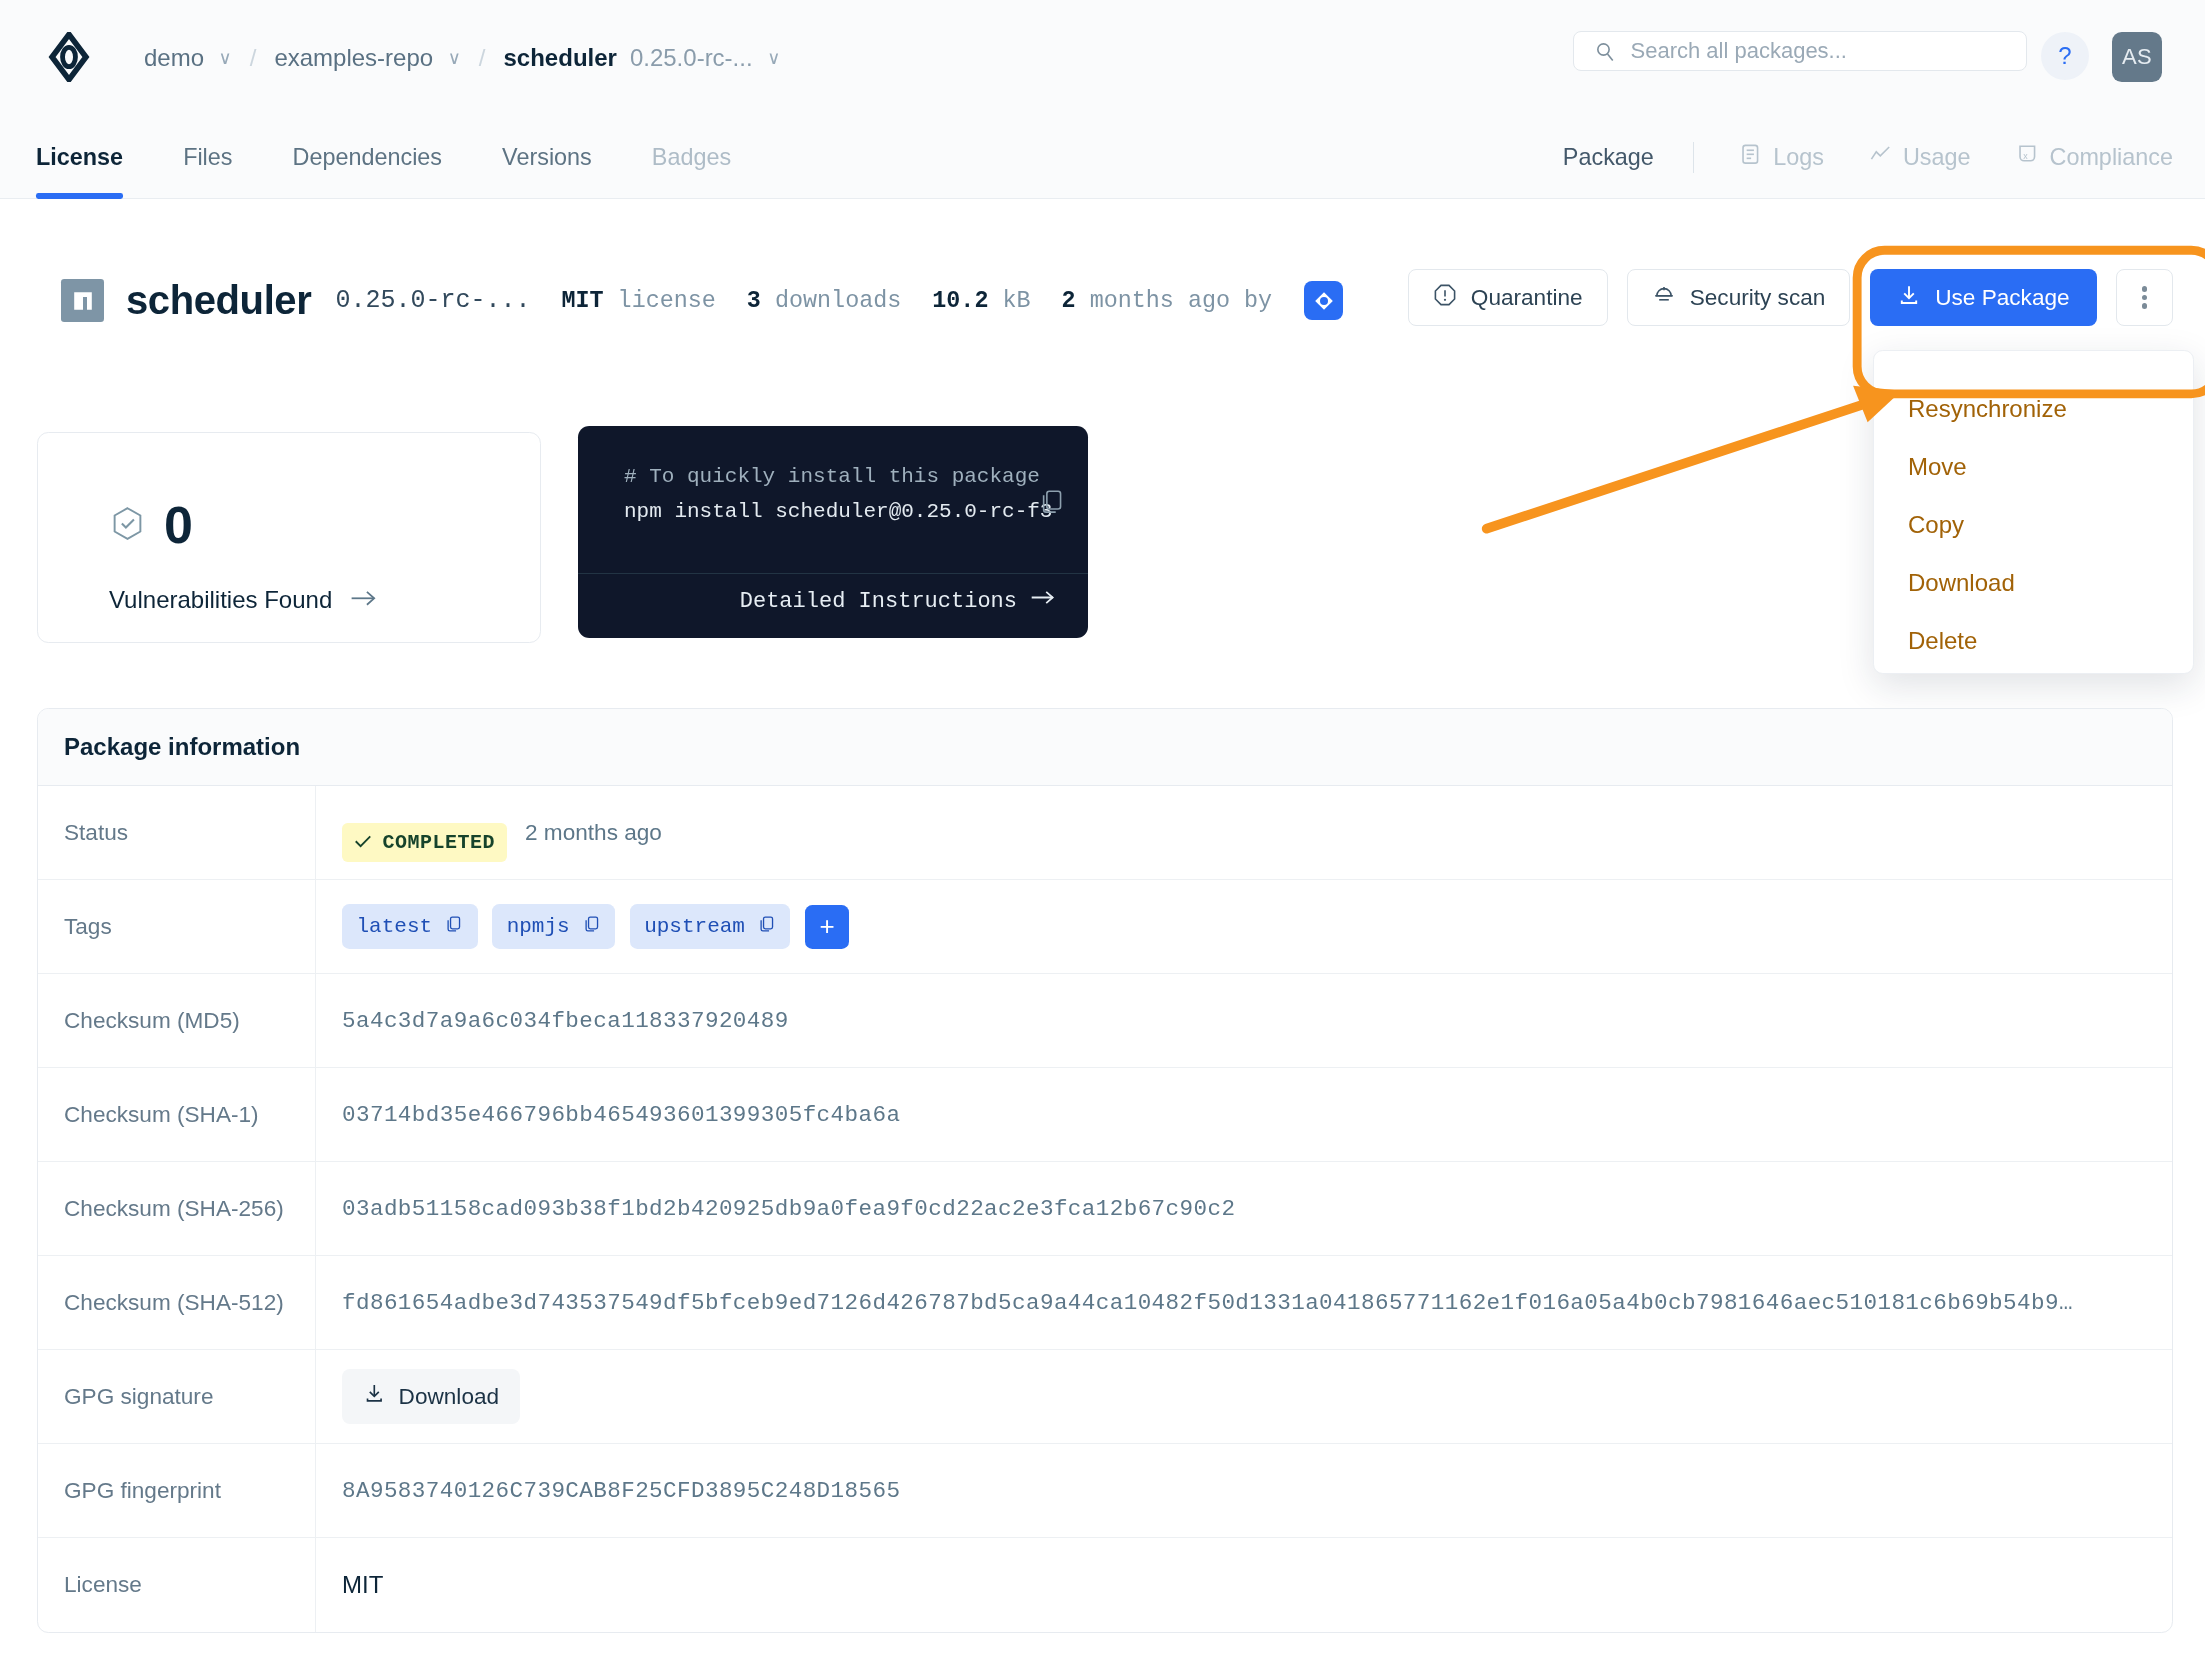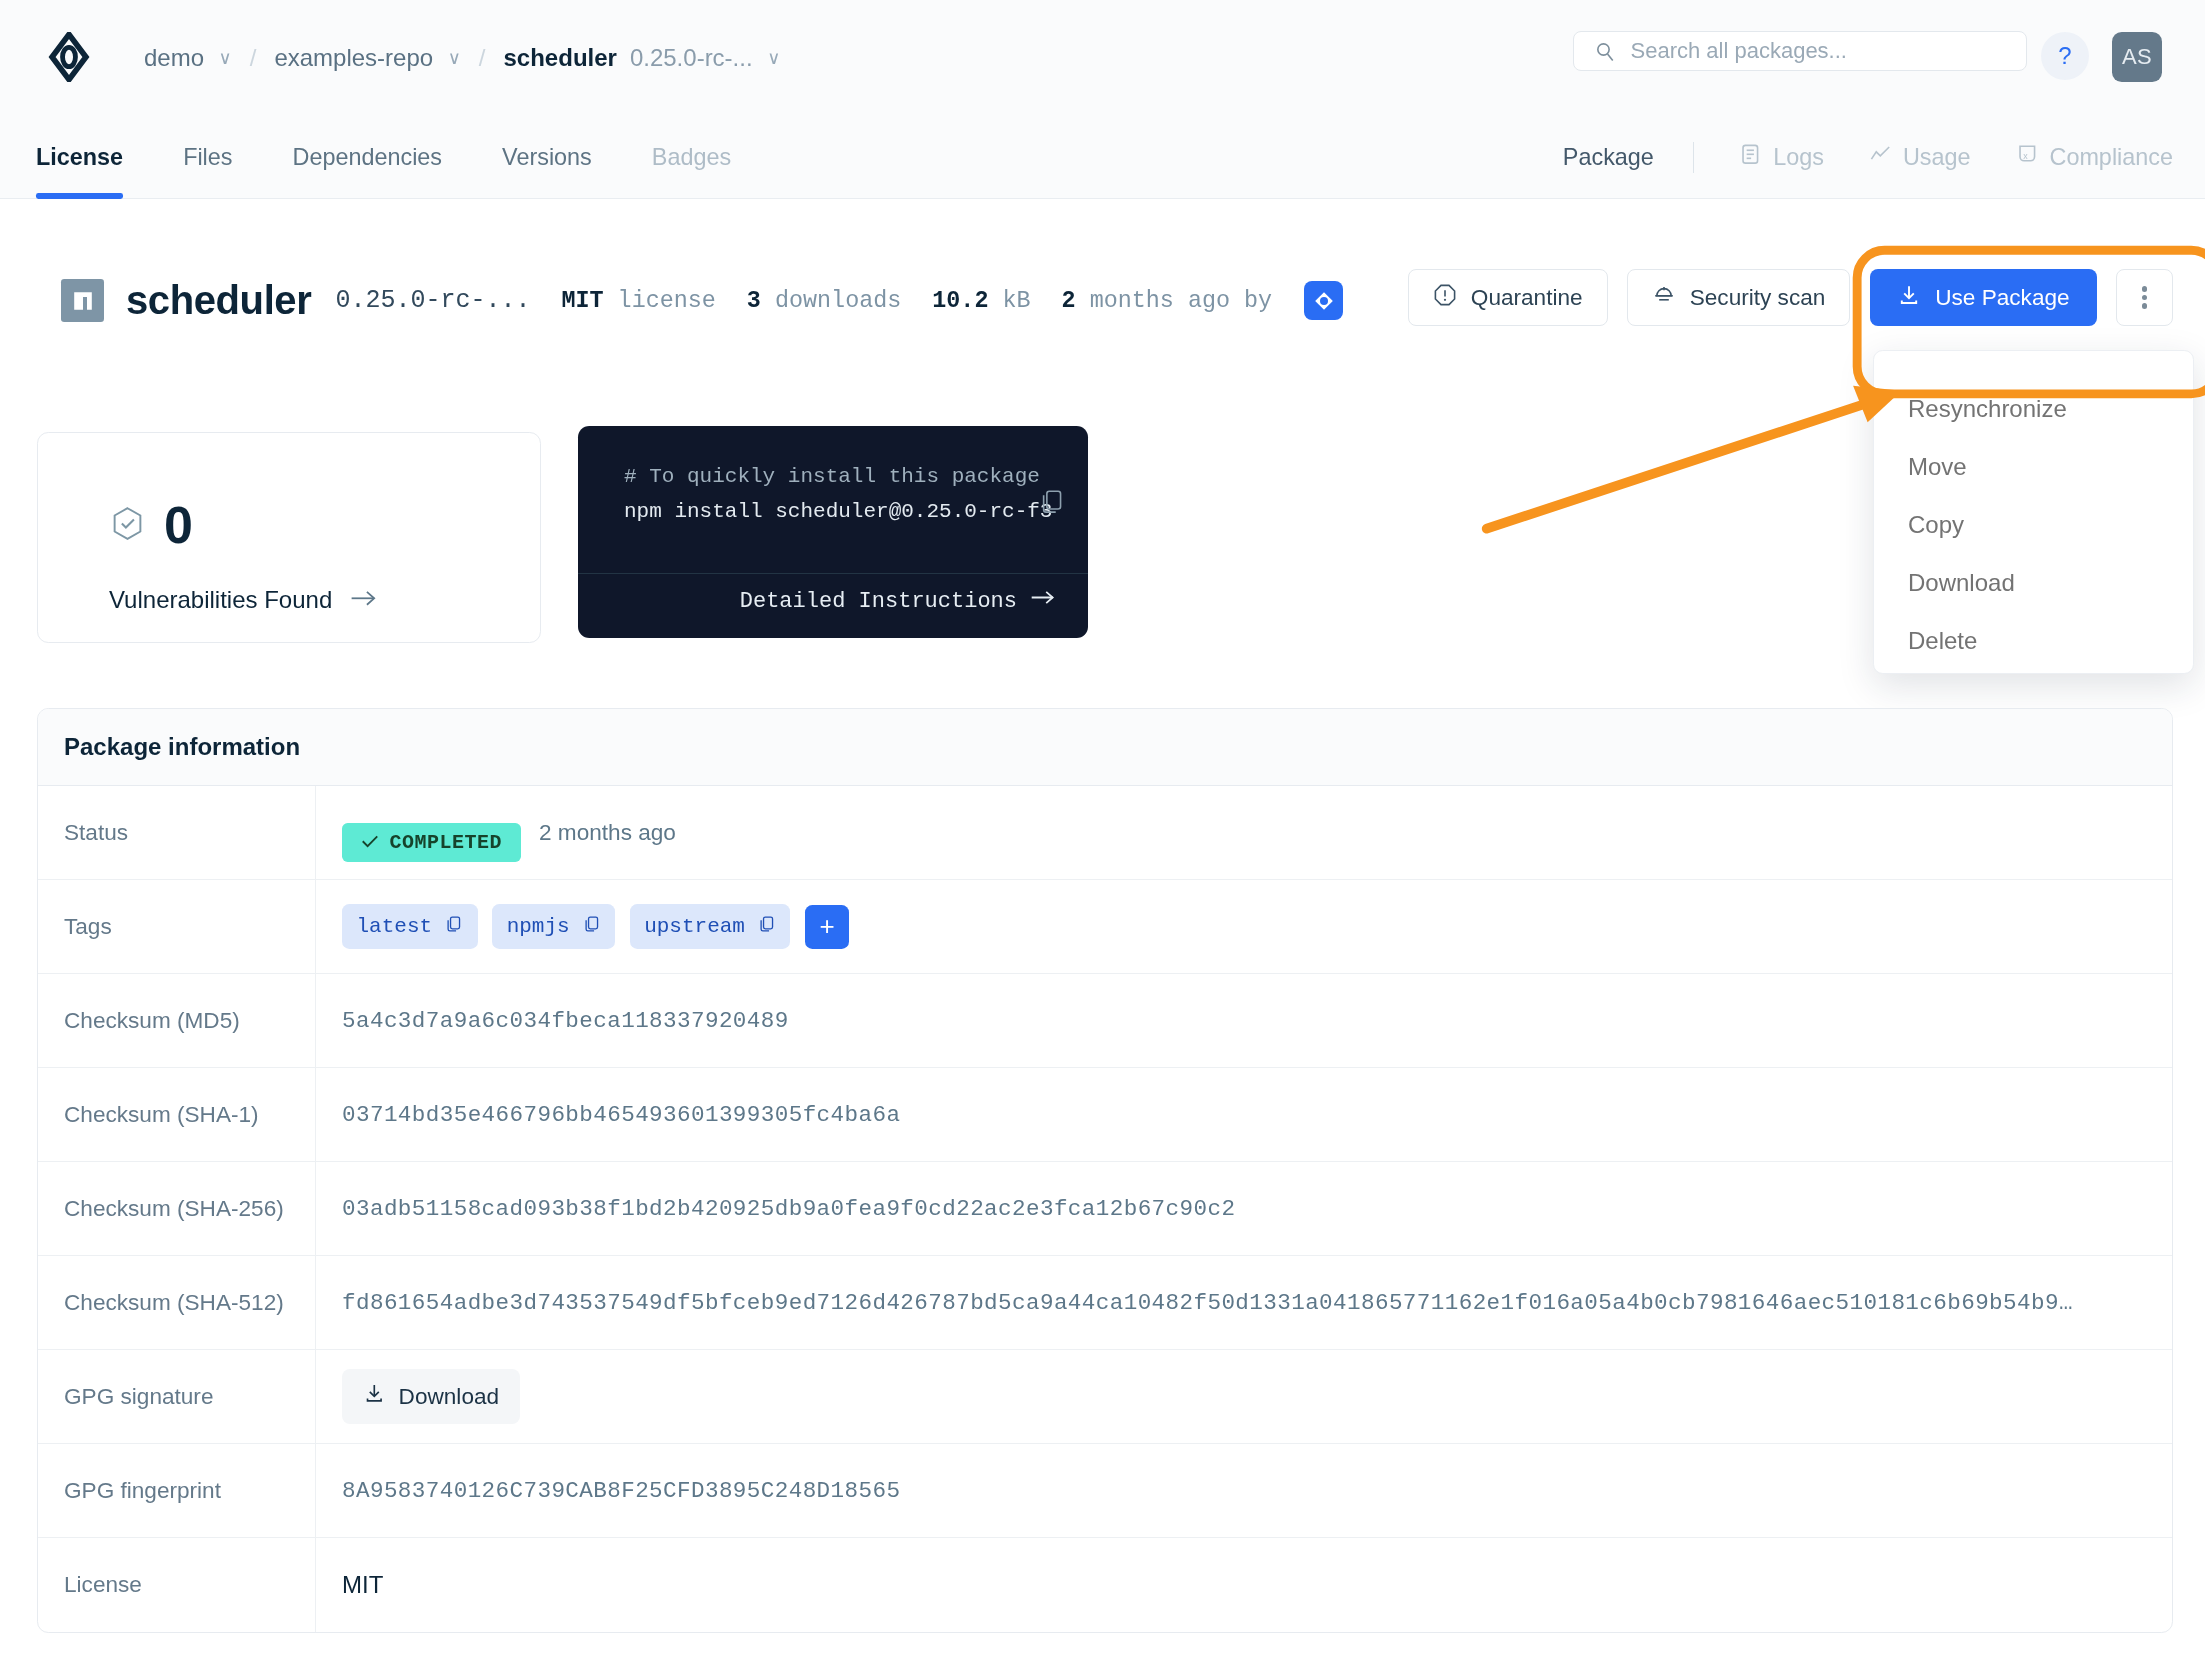--- a/index.html
+++ b/index.html
@@ -117,21 +117,21 @@
 
   
   #dropdown {
     position: absolute; left: 1873px; top: 350px; width: 321px; height: 324px;
     background: #fff; border: 1.2px solid #eceff3; border-radius: 9.7px;
     box-shadow: 0 11.3px 36px rgba(20,40,60,.13);
     padding: 29px 0;
   }
   #dropdown .mi {
     height: 58px; display: flex; align-items: center; padding-left: 34px;
-    font-size: 24px; color: #737373; cursor: pointer;
+    font-size: 24px; color: #a16207; cursor: pointer;
   }
 
   
   #annot { position: absolute; left: 0; top: 0; width: 2205px; height: 1653px; pointer-events: none; }
 
   
   #vuln-card {
     position: absolute; left: 37px; top: 432px; width: 504px; height: 211px;
     background: #fff; border: 1.2px solid #e7ebf0; border-radius: 11.3px;
   }
@@ -177,23 +177,23 @@
     width: 278px; flex: 0 0 278px; border-right: 1.2px solid #edf0f3;
     display: flex; align-items: center; padding-left: 26px;
     font-size: 22.6px; color: #64798a;
   }
   .tval { flex: 1; display: flex; align-items: center; padding-left: 26px; min-width: 0; }
   .hashval {
     font-family: "Liberation Mono", monospace; font-size: 22.6px; color: #5d7789;
     letter-spacing: 0.4px; white-space: nowrap; overflow: hidden; text-overflow: ellipsis;
   }
   .badge-completed {
-    background: #5eead4; color: #16432b; border-radius: 5.7px;
+    background: #fef9c3; color: #16432b; border-radius: 5.7px;
     font-family: "Liberation Mono", monospace; font-size: 20px; font-weight: 700;
-    padding: 8px 19px; display: flex; align-items: center; gap: 10.5px; letter-spacing: 0.5px; margin-top: 20px;
+    padding: 8px 12px; display: flex; align-items: center; gap: 10.5px; letter-spacing: 0.5px; margin-top: 20px;
   }
   .time-ago { font-size: 22.6px; color: #5d7789; margin-left: 18px; }
   .tag-chip {
     background: #dce7fb; color: #1f4fb5; border-radius: 7.3px;
     font-family: "Liberation Mono", monospace; font-size: 21px;
     padding: 10.5px 14.5px; display: flex; align-items: center; gap: 13px;
     margin-right: 14.5px; cursor: pointer;
   }
   #tag-add {
     width: 44px; height: 44px; border-radius: 7.3px; background: #2a6df4; color: #fff;

